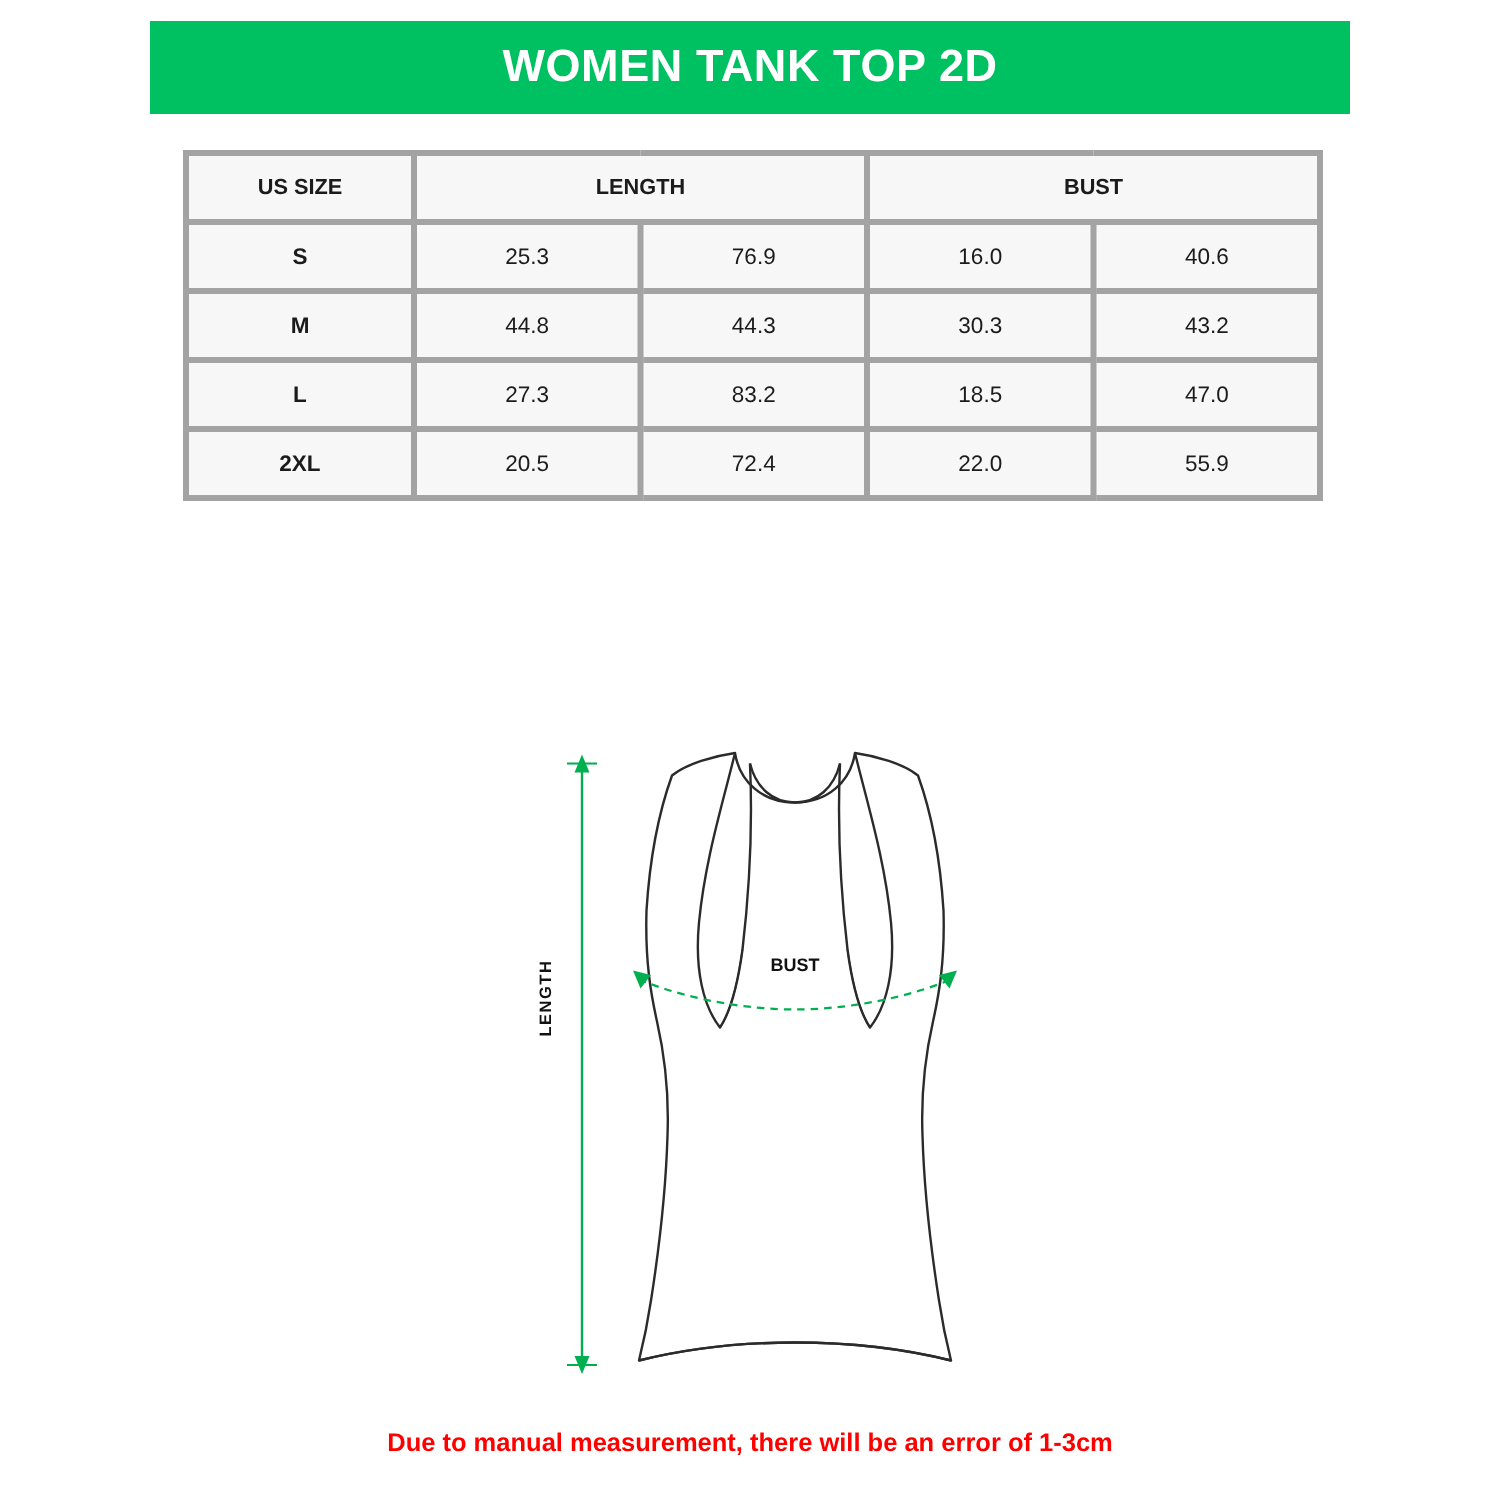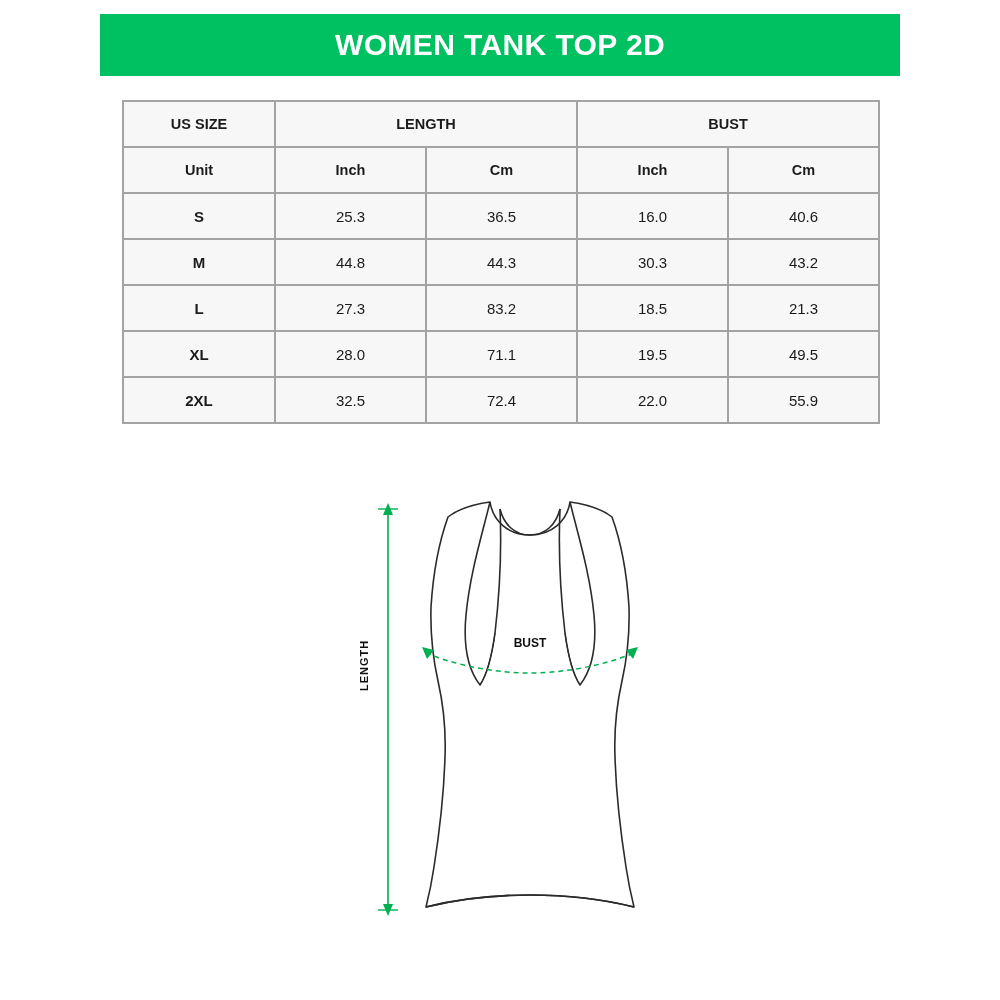--- a/index.html
+++ b/index.html
@@ -45,21 +45,21 @@
     left: 122px;
     top: 100px;
     width: 756px;
   }
   table.size-table {
     border-collapse: collapse;
     width: 100%;
     table-layout: fixed;
   }
   table.size-table td, table.size-table th {
-    border: 2px solid #a3a3a3;
+    border: 4px solid #a3a3a3;
     background: #f7f7f7;
     text-align: center;
     font-size: 15px;
     color: #1b1b1b;
     height: 46px;
     padding: 0 4px;
   }
   table.size-table th {
     font-weight: bold;
     font-size: 14.5px;
@@ -127,60 +127,46 @@
           <col class="c3">
           <col class="c4">
           <col class="c5">
       </colgroup>
       <thead>
         <tr>
           <th>US SIZE</th>
           <th colspan="2">LENGTH</th>
           <th colspan="2">BUST</th>
         </tr>
-        <tr>
-          <th>Unit</th>
-          <th>Inch</th>
-          <th>Cm</th>
-          <th>Inch</th>
-          <th>Cm</th>
-        </tr>
       </thead>
       <tbody>
         <tr>
           <td class="row-label">S</td>
           <td>25.3</td>
-          <td>36.5</td>
+          <td>76.9</td>
           <td>16.0</td>
           <td>40.6</td>
         </tr>
         <tr>
           <td class="row-label">M</td>
           <td>44.8</td>
           <td>44.3</td>
           <td>30.3</td>
           <td>43.2</td>
         </tr>
         <tr>
           <td class="row-label">L</td>
           <td>27.3</td>
           <td>83.2</td>
           <td>18.5</td>
-          <td>21.3</td>
-        </tr>
-        <tr>
-          <td class="row-label">XL</td>
-          <td>28.0</td>
-          <td>71.1</td>
-          <td>19.5</td>
-          <td>49.5</td>
+          <td>47.0</td>
         </tr>
         <tr>
           <td class="row-label">2XL</td>
-          <td>32.5</td>
+          <td>20.5</td>
           <td>72.4</td>
           <td>22.0</td>
           <td>55.9</td>
         </tr>
       </tbody>
     </table>
   </div>
 
   <div class="diagram">
     <svg width="360" height="430" viewBox="0 0 360 430" xmlns="http://www.w3.org/2000/svg">
@@ -231,14 +217,15 @@
         <path d="M96,158 C130,172 170,178 200,178 C230,178 270,172 304,158" fill="none" stroke="#00b050" stroke-width="1.5" stroke-dasharray="5,4"></path>
         <polygon points="92,152 104,155 97,164" fill="#00b050"></polygon>
         <polygon points="308,152 296,155 303,164" fill="#00b050"></polygon>
       </g>
       <text x="200" y="152" text-anchor="middle" font-family="Liberation Sans, sans-serif" font-size="12" font-weight="bold" fill="#111111">BUST</text>
     </svg>
   </div>
 
   <div class="length-label">LENGTH</div>
 
+  <div class="footer-note">Due to manual measurement, there will be an error of 1-3cm</div>
 
 </div>
 
 </body></html>

